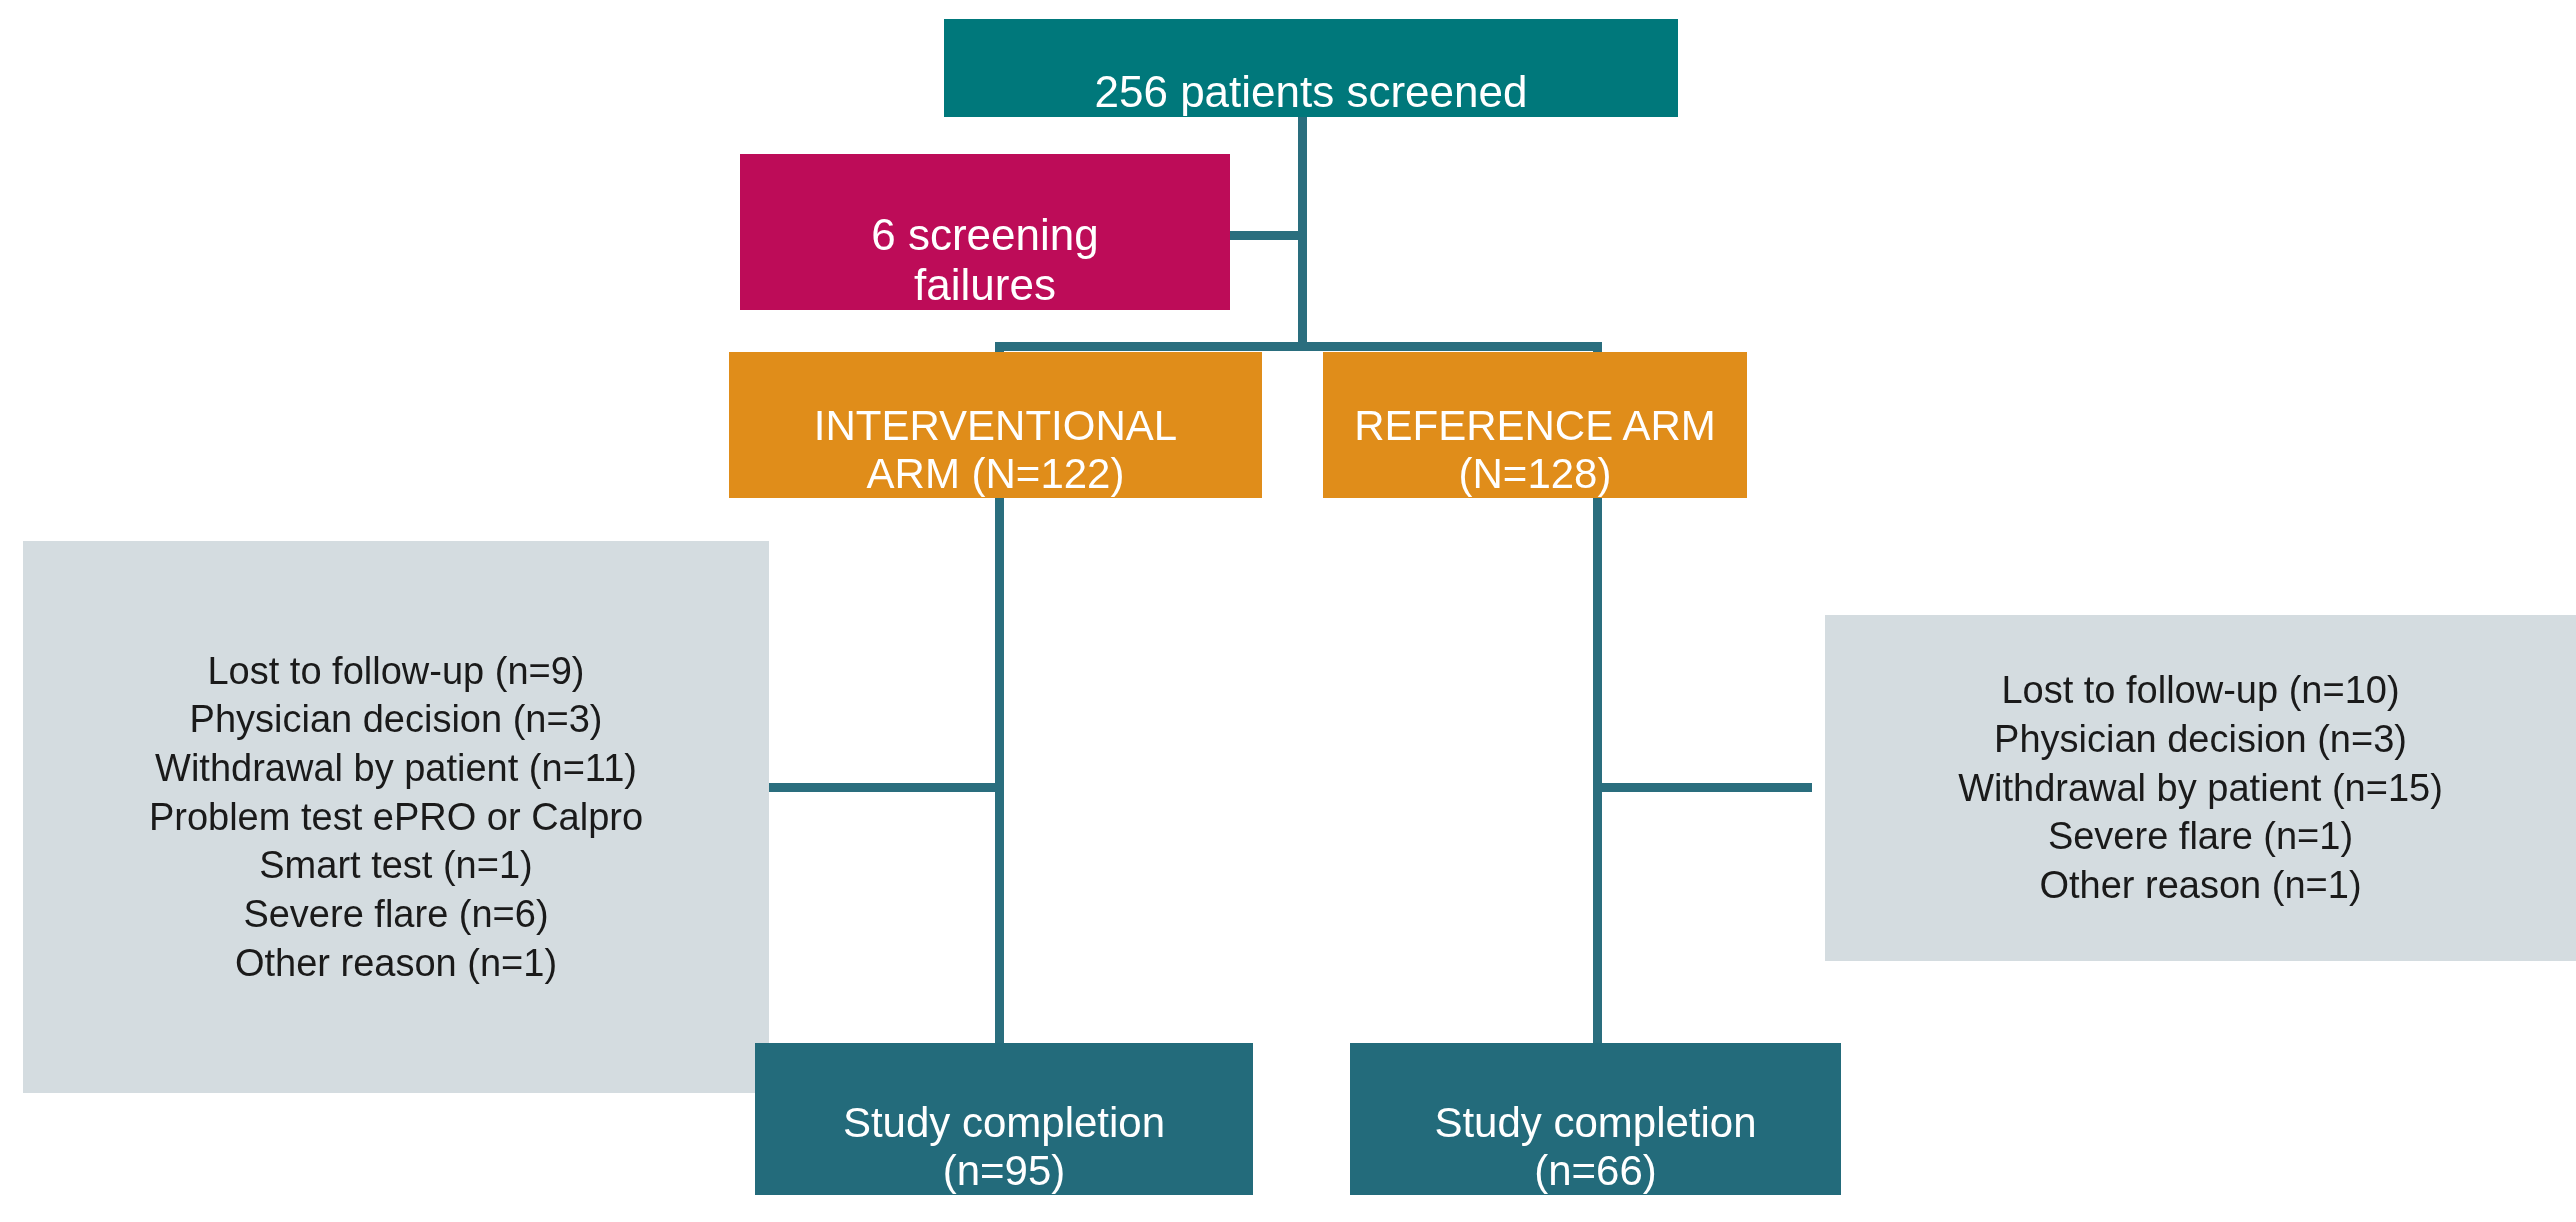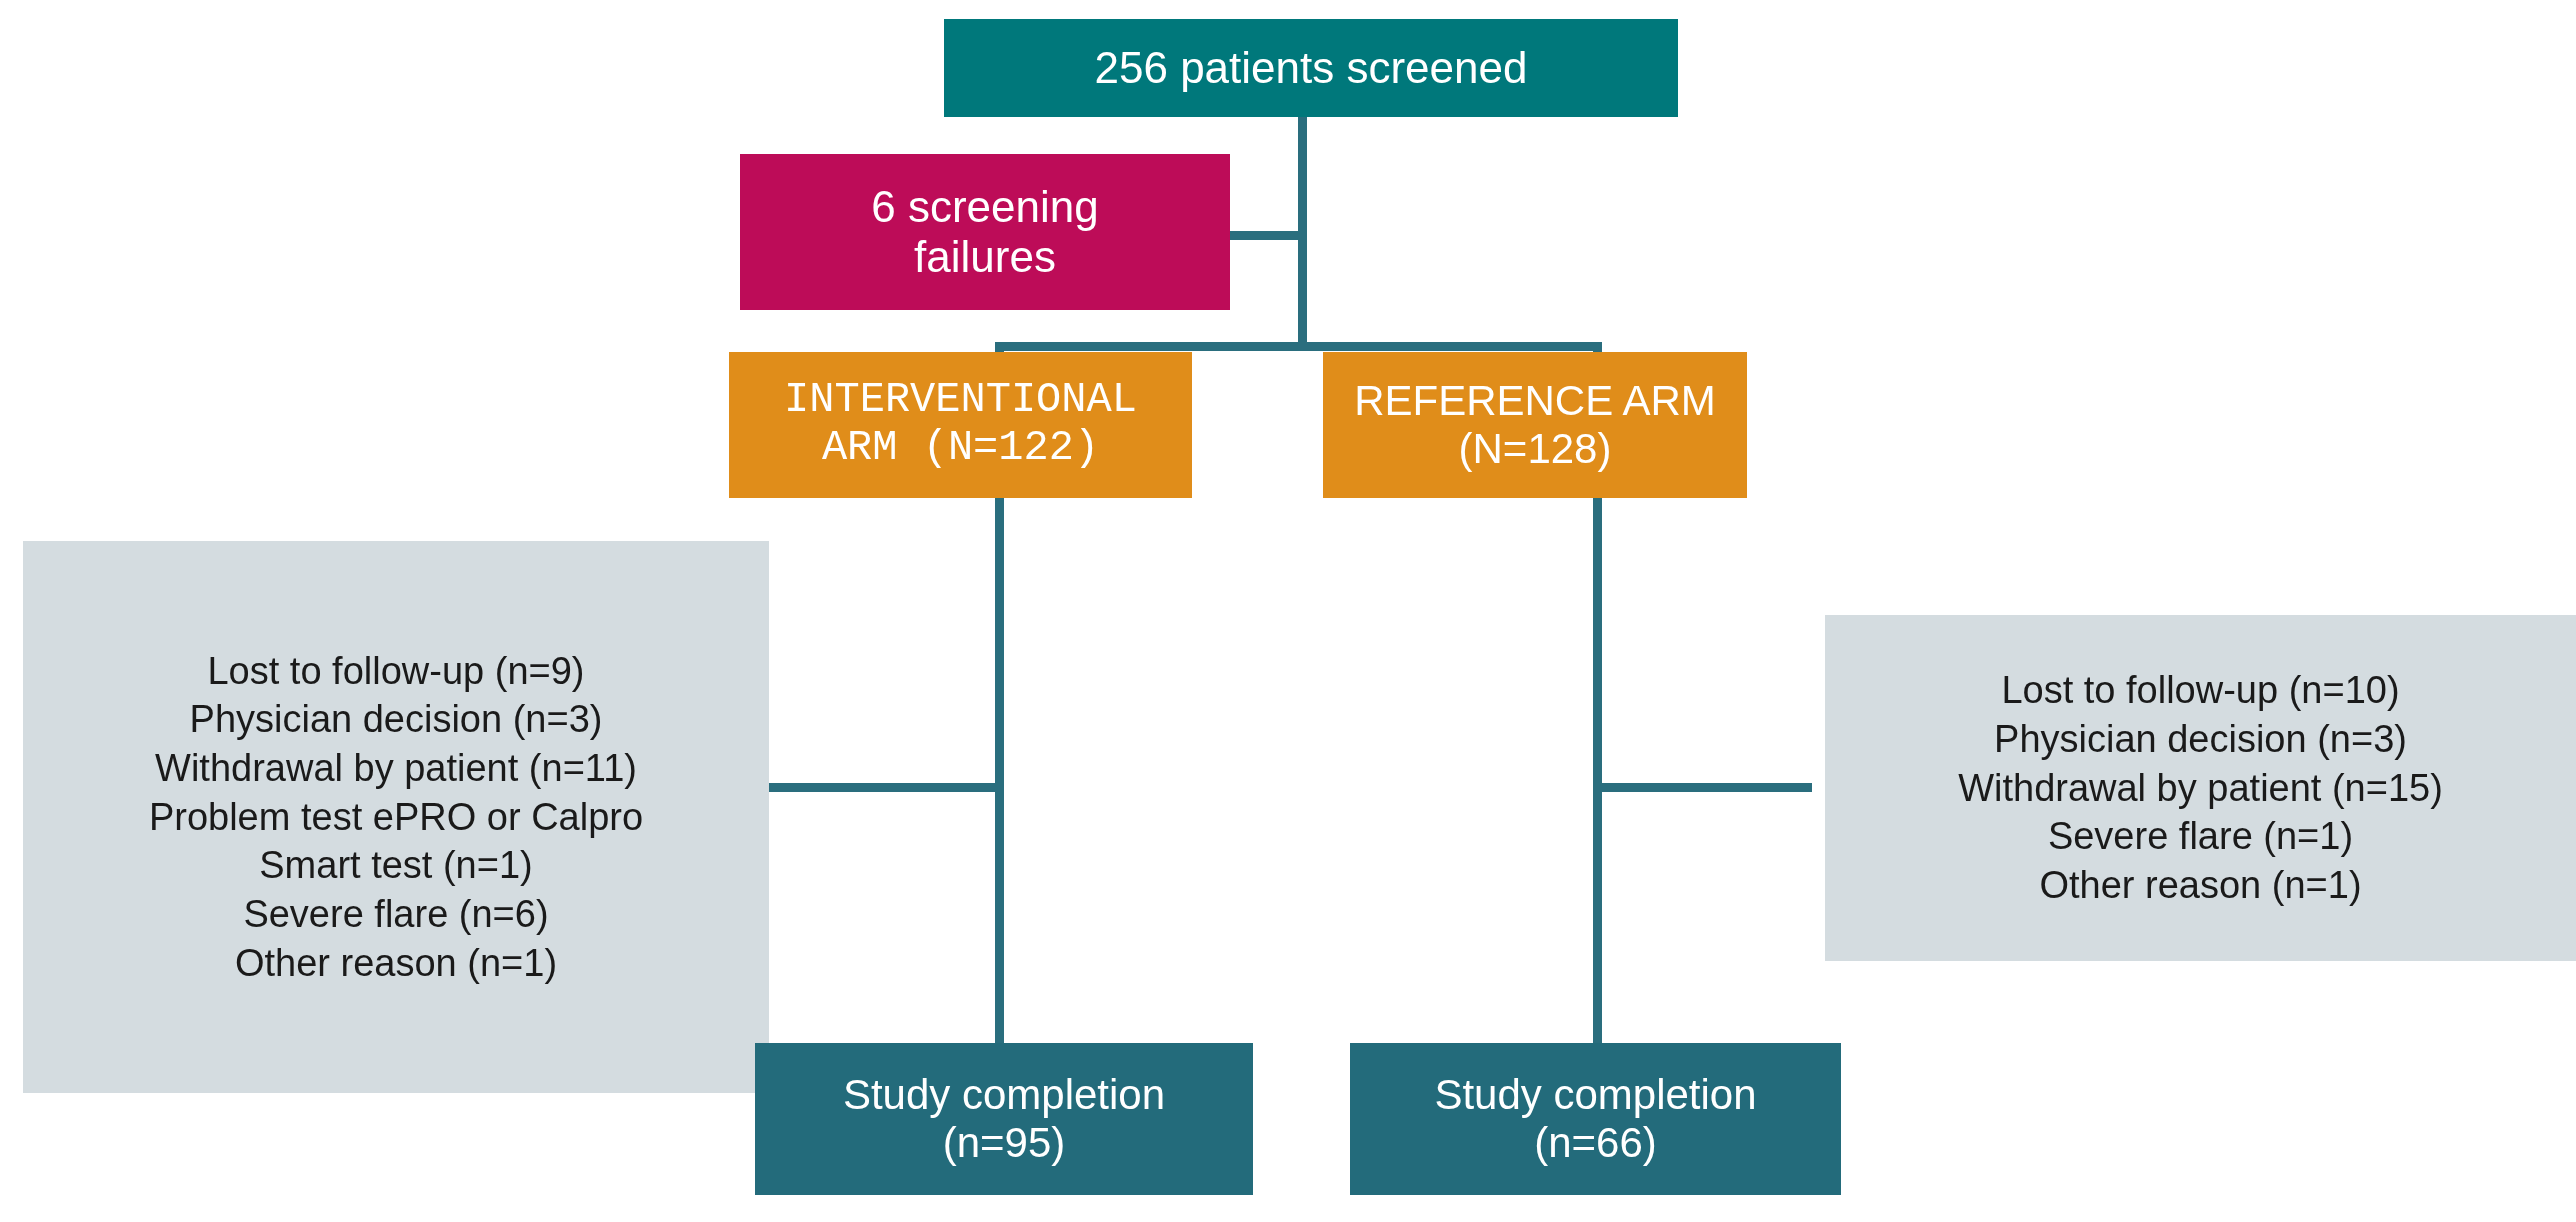--- a/index.html
+++ b/index.html
@@ -11,21 +11,21 @@
     position: relative;
     width: 2576px;
     height: 1223px;
     background: #ffffff;
     font-family: "Liberation Sans", sans-serif;
     overflow: hidden;
   }
   .box {
     position: absolute;
     display: flex;
-    align-items: center;
+    align-items: flex-end;
     justify-content: center;
     text-align: center;
     box-sizing: border-box;
     line-height: 1.14;
   }
   .box span { display: block; width: 100%; }
 
   
   #screened-box {
     left: 944px; top: 19px;
@@ -45,21 +45,21 @@
   }
 
   
   .arm-box {
     background: #E08D1A;
     color: #ffffff;
     font-size: 42px;
     top: 352px;
     height: 146px;
   }
-  #interventional-arm-box { left: 729px;  width: 463px; font-family: Liberation Mono, monospace; }
+  #interventional-arm-box { left: 729px;  width: 533px; }
   #reference-arm-box      { left: 1323px; width: 424px; }
 
   
   .dropout-box {
     background: #D4DCE0;
     color: #1a1a1a;
     font-size: 38px;
     line-height: 1.28;
     padding: 12.3px 7.7px;
     flex-direction: column;

